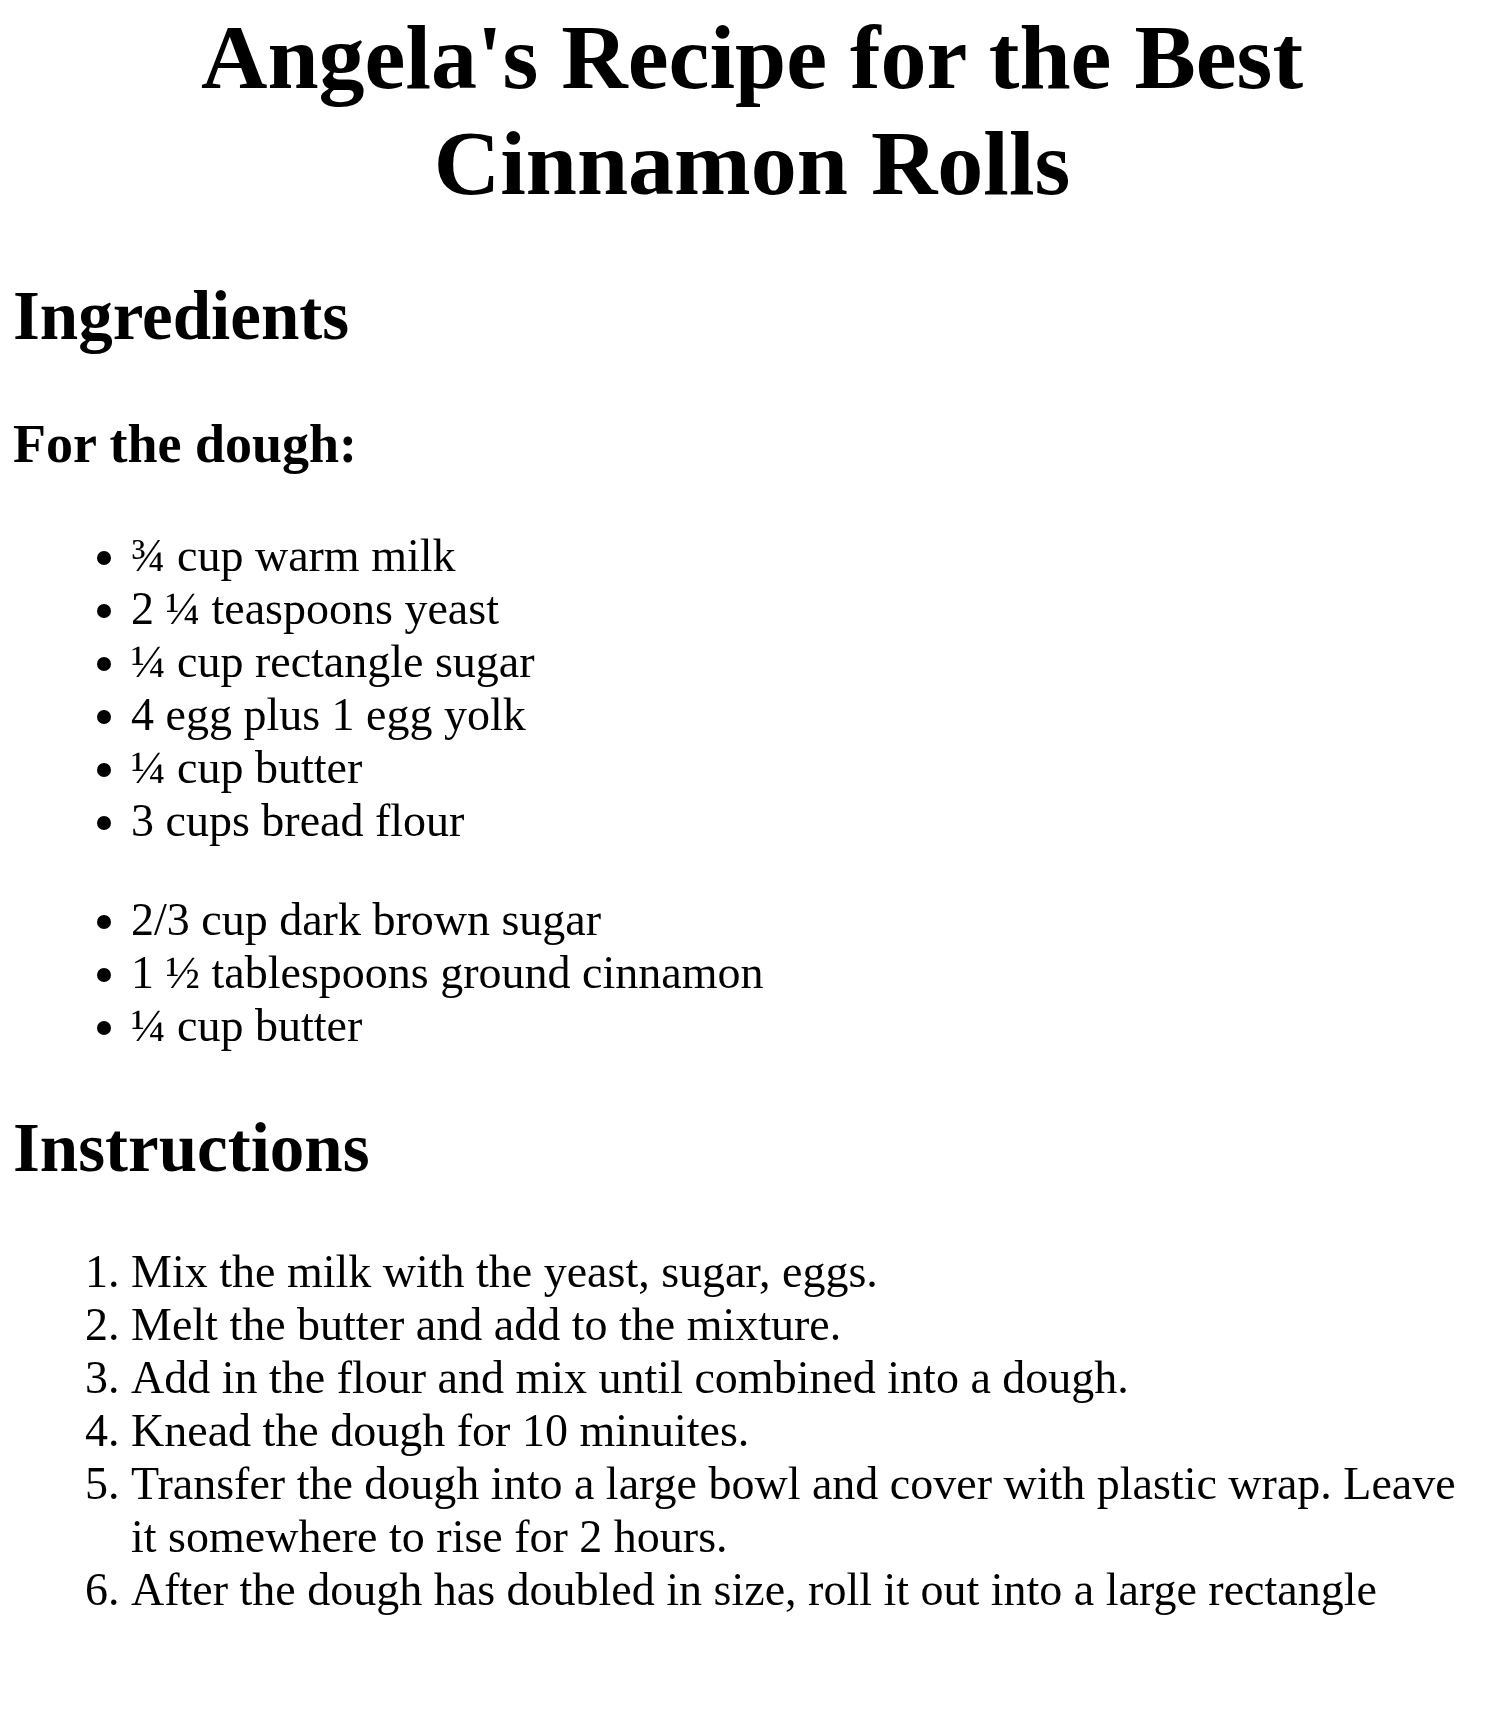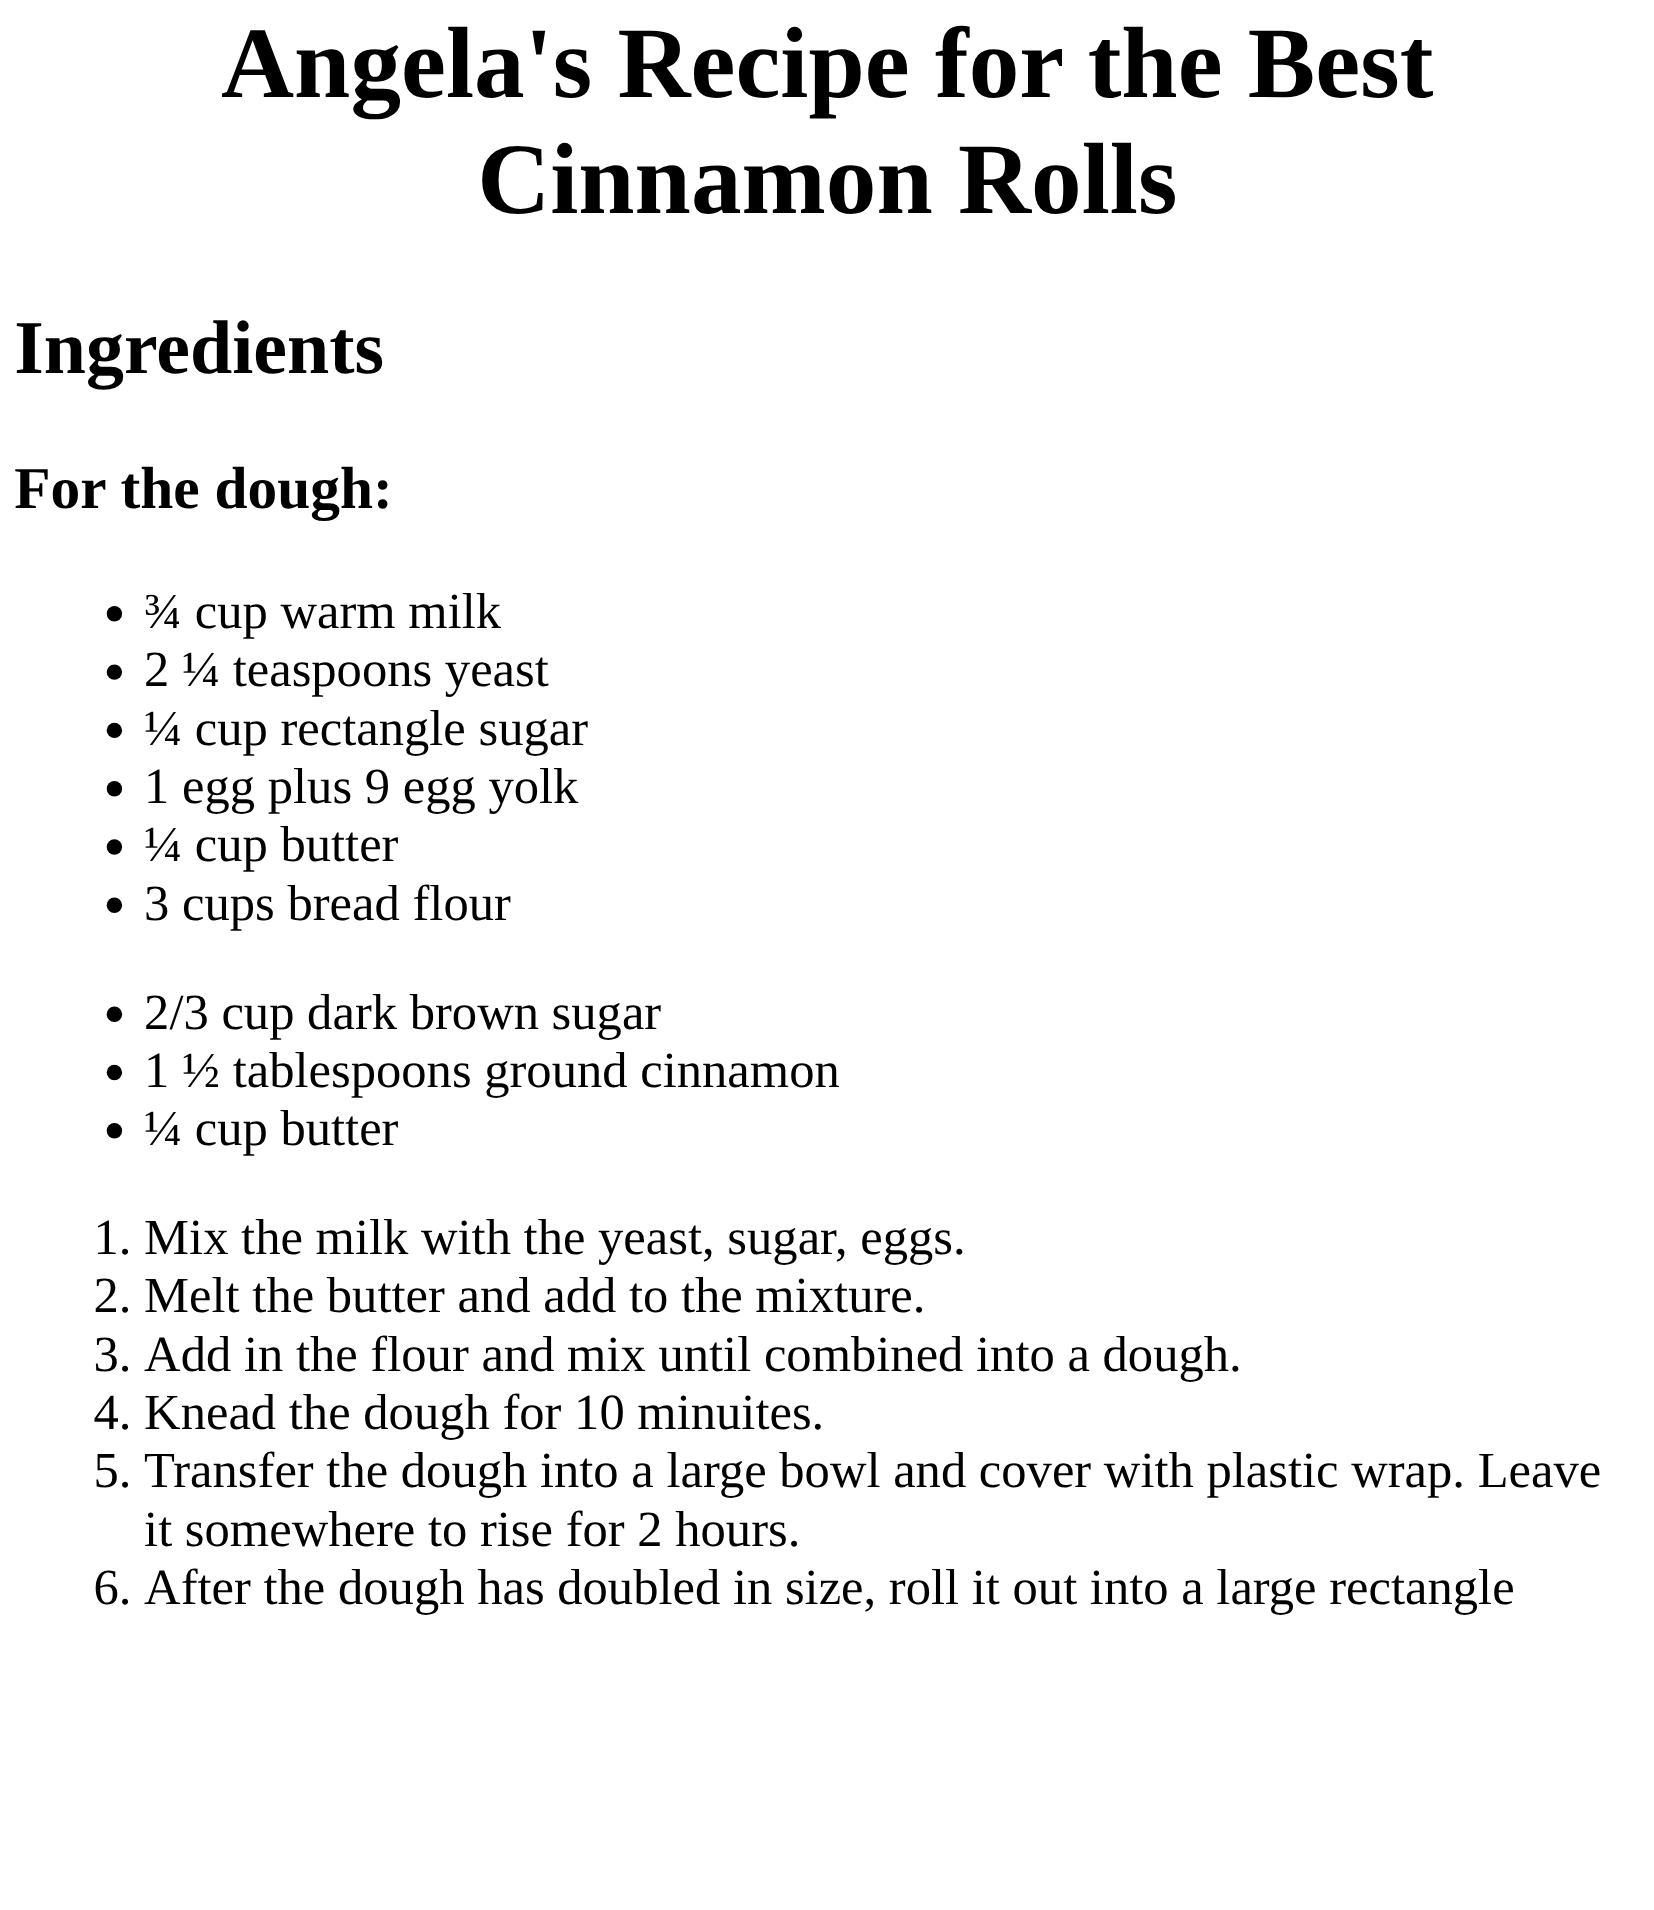--- a/index.html
+++ b/index.html
@@ -42,32 +42,33 @@
   <h1>Angela's Recipe for the Best Cinnamon Rolls</h1>
 
   <h2>Ingredients</h2>
 
   <h3>For the dough:</h3>
 
   <ul>
     <li>¾ cup warm milk</li>
     <li>2 ¼ teaspoons yeast</li>
     <li>¼ cup rectangle sugar</li>
-    <li>1 egg plus 9 egg yolk</li>
+    <li>4 egg plus 1 egg yolk</li>
     <li>¼ cup butter</li>
     <li>3 cups bread flour</li>
   </ul>
 
 
   <ul>
     <li>2/3 cup dark brown sugar</li>
     <li>1 ½ tablespoons ground cinnamon</li>
     <li>¼ cup butter</li>
   </ul>
 
+  <h2>Instructions</h2>
 
   <ol>
     <li>Mix the milk with the yeast, sugar, eggs.</li>
     <li>Melt the butter and add to the mixture.</li>
     <li>Add in the flour and mix until combined into a dough.</li>
     <li>Knead the dough for 10 minuites.</li>
     <li>Transfer the dough into a large bowl and cover with plastic wrap. Leave it somewhere to rise for 2 hours.</li>
     <li>After the dough has doubled in size, roll it out into a large rectangle</li>
   </ol>
 

